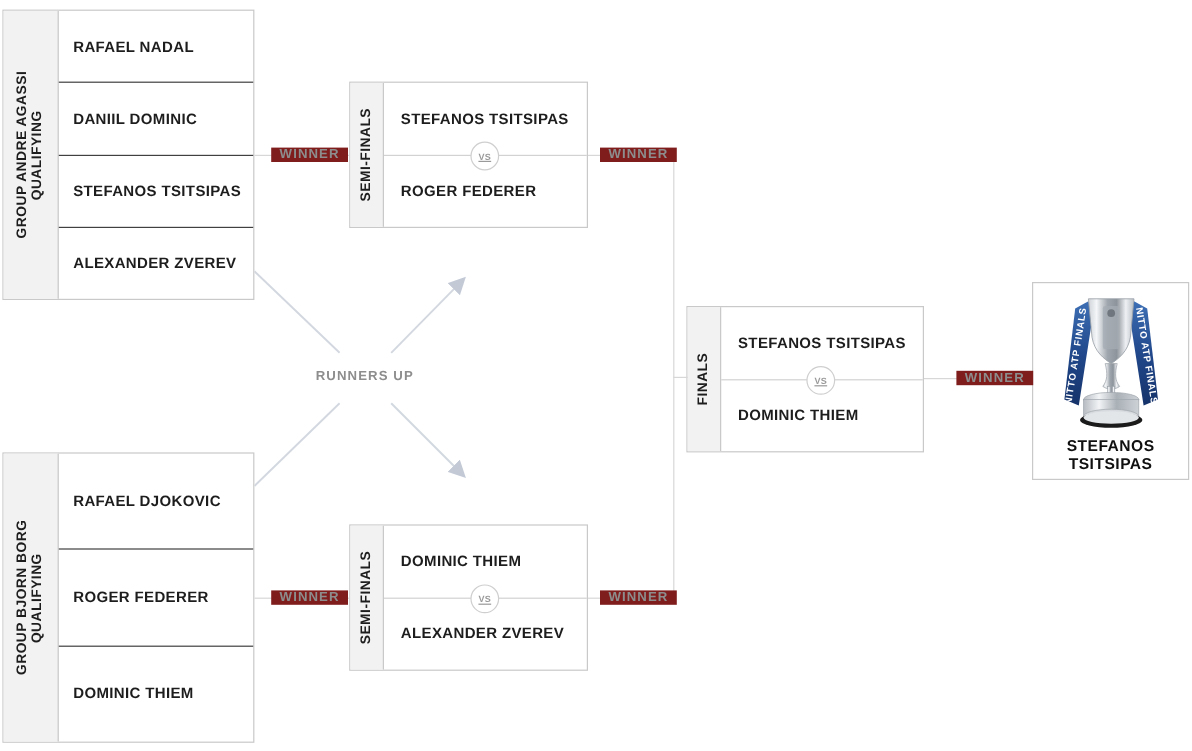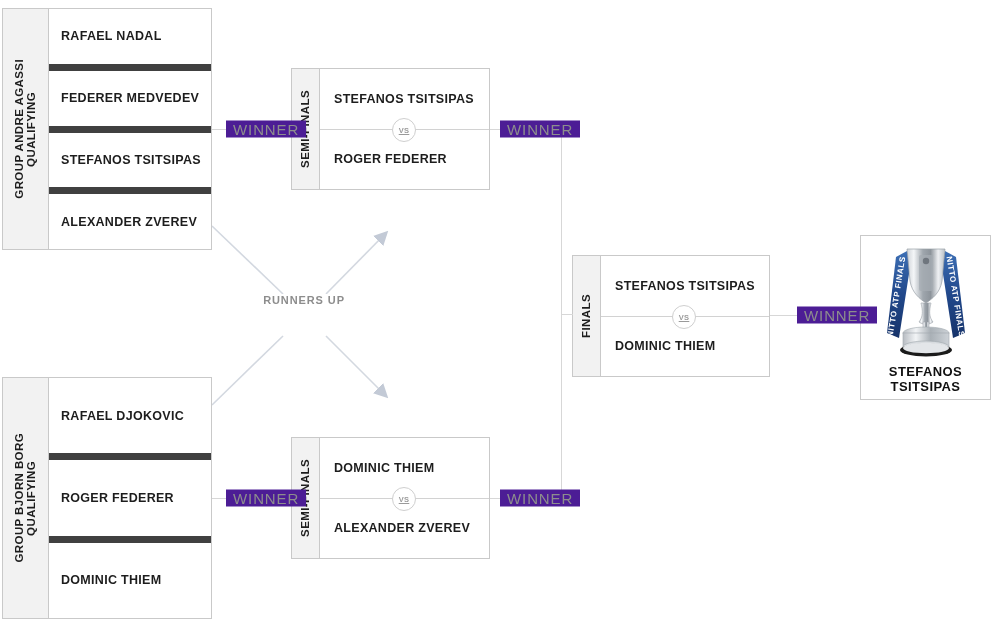--- a/index.html
+++ b/index.html
@@ -67,21 +67,21 @@
     bottom: 0;
     display: flex;
     flex-direction: column;
   }
   .group-box .player {
     flex: 1 1 0;
     display: flex;
     align-items: center;
     padding-left: 12px;
     box-sizing: border-box;
-    border-bottom: 7px solid #404040;
+    border-bottom: 1px solid #404040;
     font-size: 12.5px;
     font-weight: 700;
     letter-spacing: 0.3px;
     color: #1d1d1d;
   }
   .group-box .player:last-child { border-bottom: none; }
 
   
   .match-box .side-label { width: 28px; }
   .match-box .rows {
@@ -134,25 +134,25 @@
   }
   .vline {
     position: absolute;
     width: 0;
     border-left: 1px solid #d7d7d7;
     z-index: 1;
   }
 
   .conn-label {
     position: absolute;
-    font-size: 15px;
-    font-weight: 400;
+    font-size: 11px;
+    font-weight: 700;
     letter-spacing: 0.9px;
     color: #8d8d8d;
-    background: #4c1d95;
+    background: #7f1d1d;
     padding: 0 7px;
     z-index: 3;
     white-space: nowrap;
     transform: translateY(-50%);
   }
 
   .runners-up-label {
     position: absolute;
     font-size: 11px;
     font-weight: 700;
@@ -223,21 +223,21 @@
     <line x1="326" y1="336" x2="386" y2="396" stroke="#d3d8e0" stroke-width="1.6" marker-end="url(#ahead)"></line>
   </svg>
 
   <div class="box group-box" style="left:2px; top:8px; height:242px;">
     <div class="side-label">
       <span class="vtext">GROUP ANDRE AGASSI</span>
       <span class="vtext">QUALIFYING</span>
     </div>
     <div class="players">
       <div class="player">RAFAEL NADAL</div>
-      <div class="player">FEDERER MEDVEDEV</div>
+      <div class="player">DANIIL DOMINIC</div>
       <div class="player">STEFANOS TSITSIPAS</div>
       <div class="player">ALEXANDER ZVEREV</div>
     </div>
   </div>
 
   <div class="box group-box" style="left:2px; top:377px; height:242px;">
     <div class="side-label">
       <span class="vtext">GROUP BJORN BORG</span>
       <span class="vtext">QUALIFYING</span>
     </div>
@@ -292,21 +292,21 @@
     <div class="rows">
       <div class="mrow top">STEFANOS TSITSIPAS</div>
       <div class="mrow">DOMINIC THIEM</div>
     </div>
   </div>
   <div class="vs-circle" style="left:672px; top:305px;">VS</div>
 
   <div class="hline" style="left:770px; top:315px; width:90px;"></div>
   <div class="conn-label" style="left:797px; top:315px;">WINNER</div>
 
-  <div class="runners-up-label" style="left:304px; top:300px;">RUNNERS UP</div>
+  <div class="runners-up-label" style="left:304px; top:314px;">RUNNERS UP</div>
 
   <div class="champion-card" style="left:860px; top:235px; width:131px; height:165px;">
     <div class="trophy-wrap">
       <svg width="120" height="124" viewBox="0 0 120 124" xmlns="http://www.w3.org/2000/svg">
         <defs>
           <linearGradient id="cupg" x1="0" y1="0" x2="1" y2="0">
             <stop offset="0%" stop-color="#cfd3d8"></stop>
             <stop offset="18%" stop-color="#f4f6f8"></stop>
             <stop offset="42%" stop-color="#9fa6ad"></stop>
             <stop offset="62%" stop-color="#8d949b"></stop>

